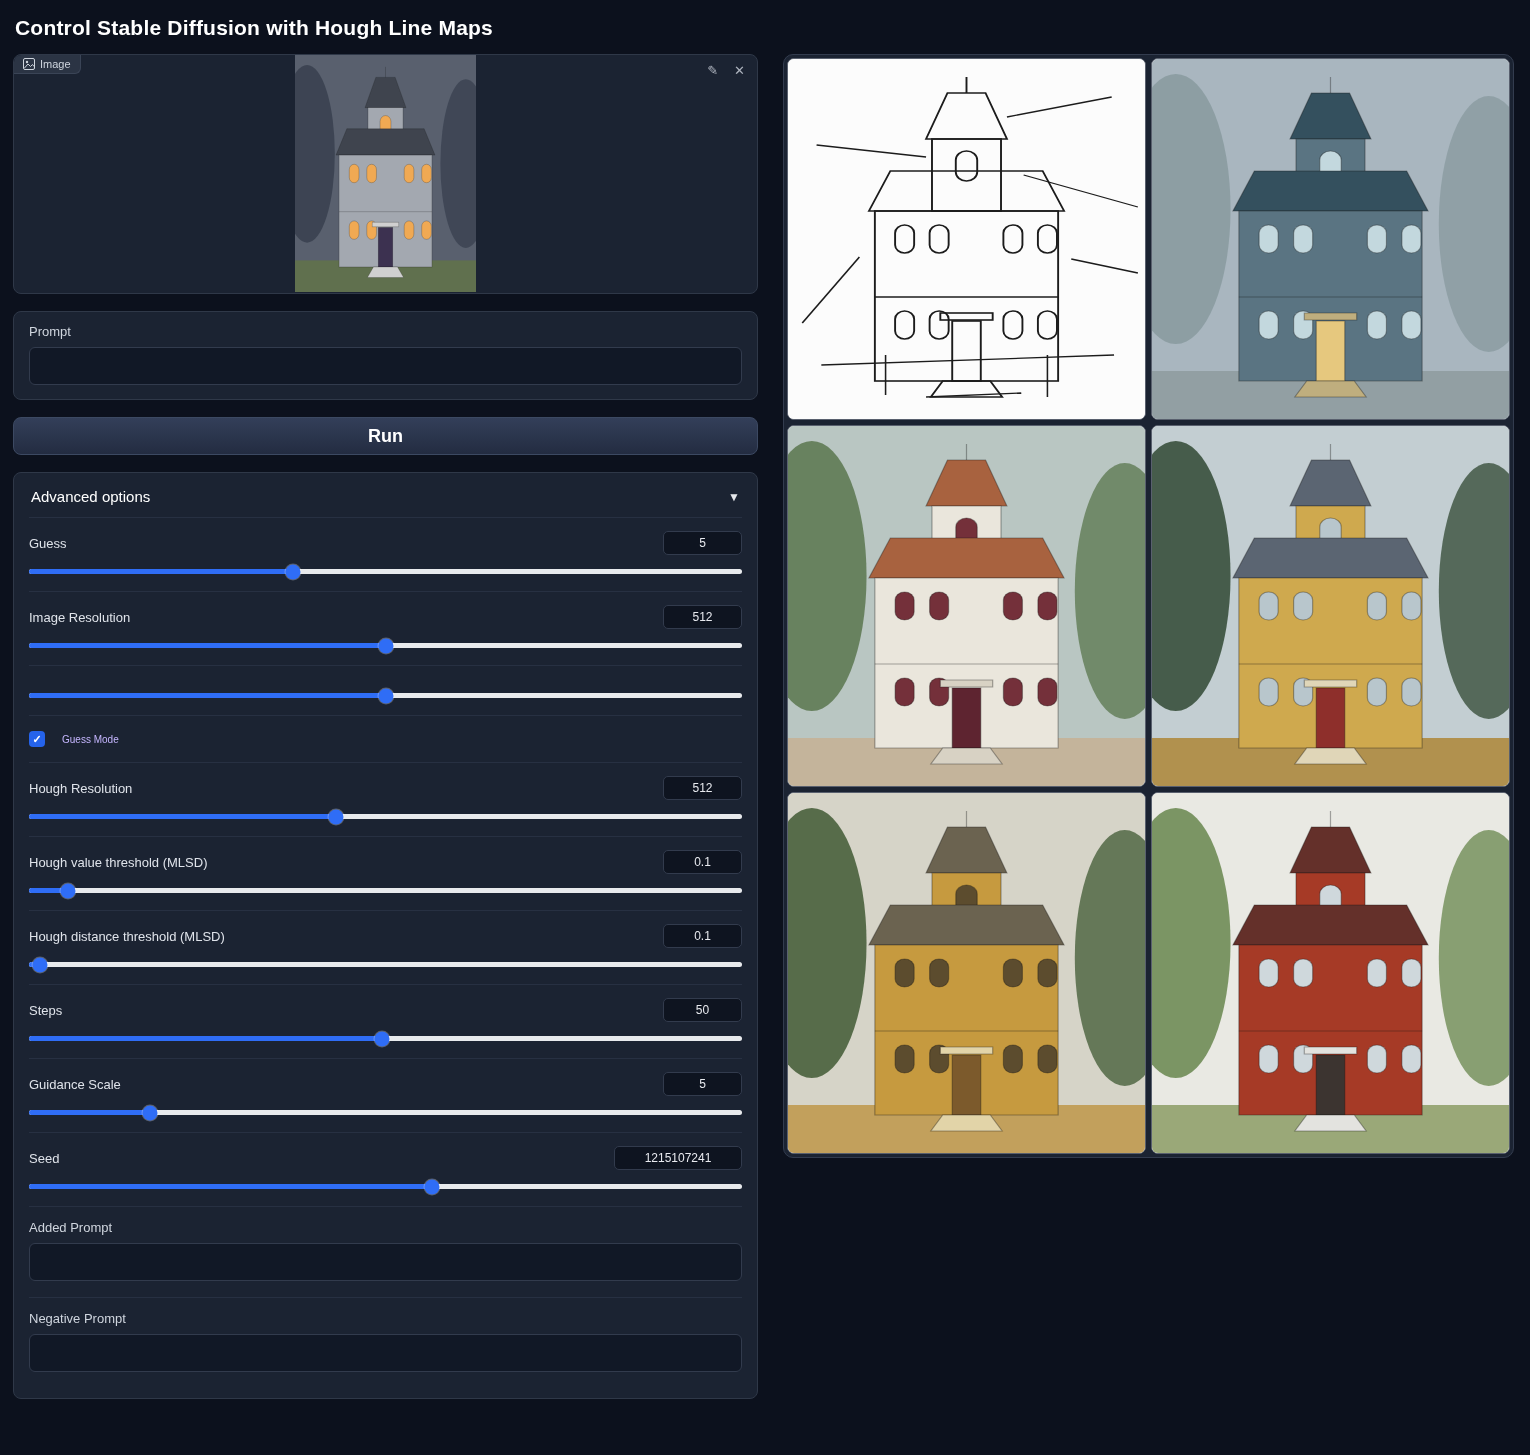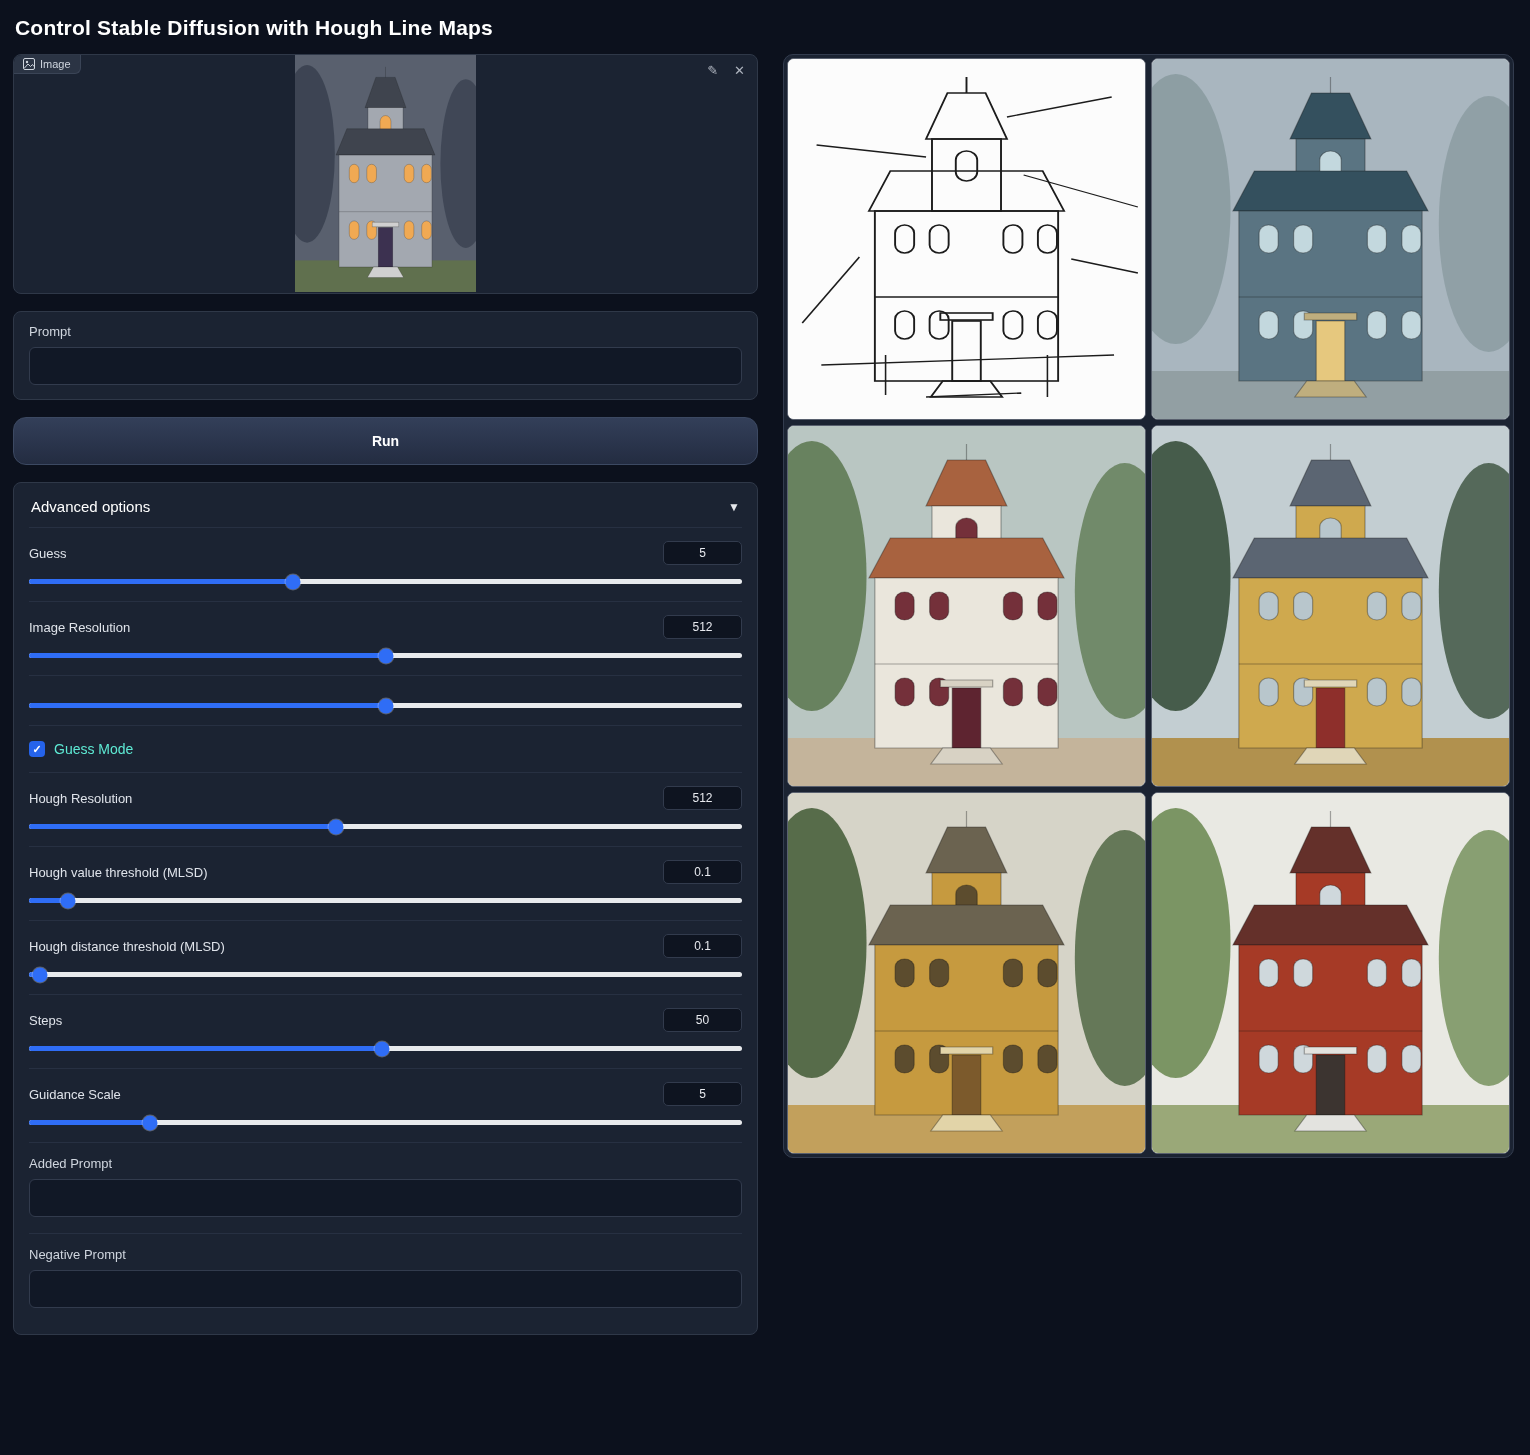--- a/index.html
+++ b/index.html
@@ -53,24 +53,24 @@
   .field-label { font-size: 13px; color: #cfd5de; display: block; margin-bottom: 8px; }
   .text-input {
     width: 100%; height: 38px;
     background: #111826; border: 1px solid #323b4d; border-radius: 6px;
     color: #e5e7eb; font-size: 14px; padding: 0 10px;
     font-family: "Liberation Sans", sans-serif;
   }
 
   
   .run {
-    width: 100%; height: 48px;
-    border-radius: 13px; border: 1px solid #3c4962;
+    width: 100%; height: 38px;
+    border-radius: 8px; border: 1px solid #3c4962;
     background: linear-gradient(180deg, #333f59, #232c41);
-    color: #ffffff; font-size: 14px; font-weight: 600;
+    color: #ffffff; font-size: 18px; font-weight: 600;
     cursor: pointer; font-family: "Liberation Sans", sans-serif;
   }
 
   
   .advanced { padding: 0 15px 10px; }
   .acc-head {
     display: flex; justify-content: space-between; align-items: center;
     padding: 15px 2px 12px; font-size: 15px; color: #ffffff; cursor: pointer;
   }
   .acc-arrow { font-size: 12px; color: #e5e7eb; }
@@ -92,21 +92,21 @@
     background: #2f6df6; transform: translate(-50%, -50%);
     box-shadow: 0 0 0 1px rgba(255,255,255,.28);
     cursor: grab;
   }
   .check-row { display: flex; align-items: center; gap: 9px; padding: 15px 0; border-top: 1px solid #273042; }
   .checkbox {
     width: 16px; height: 16px; border-radius: 4px;
     background: #2563eb; color: #fff; font-size: 11px; line-height: 16px;
     text-align: center; cursor: pointer; font-weight: 700;
   }
-  .check-label { font-size: 14px; color: #5eead4; }
+  .check-label { font-size: 10px; color: #c4b5fd; margin-left: 8px; }
   .input-row { border-top: 1px solid #273042; padding: 13px 0 16px; }
 
   
   .gallery {
     background: #1b2332; border: 1px solid #333c4e; border-radius: 10px;
     padding: 3px; height: 1104px;
     display: grid; grid-template-columns: 1fr 1fr; grid-auto-rows: 1fr; gap: 5px;
   }
   .g-cell {
     border: 1px solid #59606e; border-radius: 7px; overflow: hidden;
@@ -262,20 +262,30 @@
           <div class="row-head">
             <span class="slider-label">Guidance Scale</span>
             <div class="numbox">5</div>
           </div>
           <div class="slider" style="--p: 17%;">
             <div class="fill"></div>
               <div class="handle"></div>
           </div>
         </div>
 
+        <div class="form-row">
+          <div class="row-head">
+            <span class="slider-label">Seed</span>
+            <div class="numbox wide">1215107241</div>
+          </div>
+          <div class="slider" style="--p: 56.5%;">
+            <div class="fill"></div>
+              <div class="handle"></div>
+          </div>
+        </div>
 
 
         <div class="input-row">
           <label class="field-label">Added Prompt</label>
           <input class="text-input" type="text" value="" style="">
         </div>
 
         <div class="input-row">
           <label class="field-label">Negative Prompt</label>
           <input class="text-input" type="text" value="" style="">

